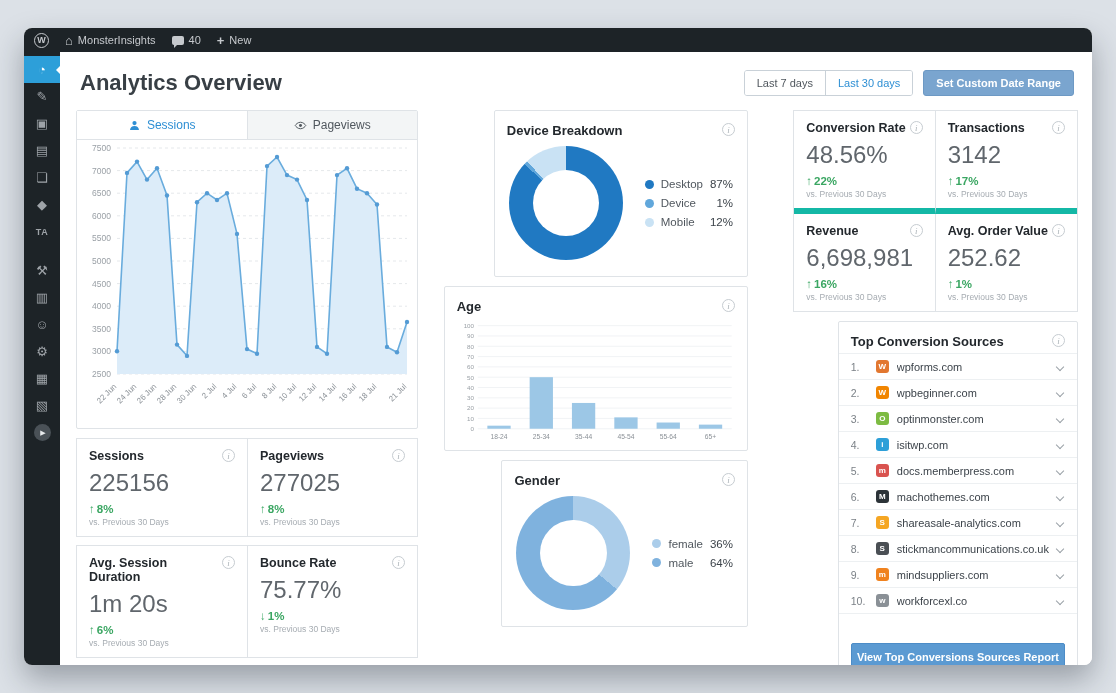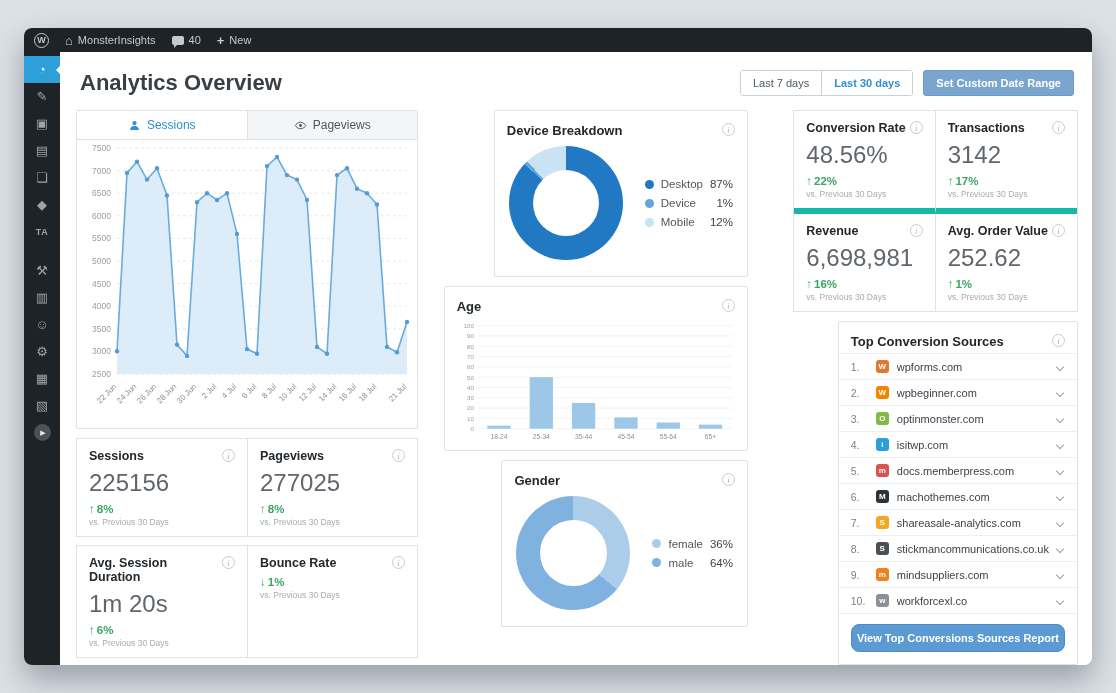--- a/index.html
+++ b/index.html
@@ -34,21 +34,21 @@
   .s-item.play .glyph { width:17px; height:17px; background:#4a5157; color:#e8eaec; border-radius:50%;
                         font-size:7px; display:flex; align-items:center; justify-content:center; padding-left:2px; }
 
   .content { flex:1; padding:12px 14px 6px 16px; background:#fff; overflow:hidden; }
   .page-head { display:flex; align-items:center; justify-content:space-between; margin:6px 4px 14px 4px; }
   h1.title { font-size:22px; color:#383f45; margin:0; font-weight:bold; }
   .controls { display:flex; align-items:center; gap:10px; }
   .range-group { display:flex; border:1px solid #c9d1d8; border-radius:3px; overflow:hidden; background:#fff; }
   .range-btn { background:#fff; border:none; padding:6px 12px; font-size:11px; color:#50575e; font-family:inherit; cursor:pointer; }
   .range-btn + .range-btn { border-left:1px solid #c9d1d8; }
-  .range-btn.active { color:#2e8fd4; font-weight:bold; }
+  .range-btn.active { color:#2e8fd4; font-weight:normal; }
   .custom-btn { background:#7aa5cf; border:1px solid #6d99c4; color:#fff; font-weight:bold; font-size:11px;
                 padding:6px 12px; border-radius:3px; font-family:inherit; cursor:pointer; }
 
   .grid { display:grid; grid-template-columns:342px 310px 1fr; gap:16px 20px; align-items:start; }
   .col { display:flex; flex-direction:column; gap:9px; min-width:0;align-items:flex-end; }
 
   .card { background:#fff; border:1px solid #dfe3e7; border-radius:2px; }
   .card-head { display:flex; justify-content:space-between; align-items:flex-start; padding:12px 12px 4px; }
   .card-title { font-size:13px; font-weight:bold; color:#23282d; }
   .info { width:13px; height:13px; border:1px solid #c6ccd1; border-radius:50%; color:#aeb5ba; font-size:9px;
@@ -96,21 +96,21 @@
   .src-row { display:flex; align-items:center; gap:8px; padding:0 12px; height:26px;
              border-top:1px solid #edf0f2; font-size:11px; color:#3c434a; cursor:pointer; }
   .src-rank { width:17px; color:#7b8187; font-size:10.5px; flex:0 0 auto; }
   .favicon { width:13px; height:13px; border-radius:3px; color:#fff; font-size:8px; font-weight:bold;
              display:flex; align-items:center; justify-content:center; flex:0 0 auto; }
   .src-domain { flex:1; overflow:hidden; white-space:nowrap; text-overflow:ellipsis; }
   .chev { width:6px; height:6px; border-right:1.6px solid #9aa1a7; border-bottom:1.6px solid #9aa1a7;
           transform:rotate(45deg); margin-right:2px; flex:0 0 auto; }
   .src-footer { padding:10px 12px 12px; border-top:1px solid #edf0f2; }
   .report-btn { width:100%; background:#5b9ad2; border:1px solid #4c8cc7; color:#fff; font-weight:bold;
-                font-size:11px; padding:7px 0; border-radius:8px; font-family:inherit; cursor:pointer; }
+                font-size:11px; padding:7px 0; border-radius:2px; font-family:inherit; cursor:pointer;margin-top:19px; }
 </style>
 </head>
 <body>
 
 <div class="window">
 
   <div class="adminbar">
     <span class="ab-item">
       <span class="wp-logo">W</span>
     </span>
@@ -310,20 +310,21 @@
                   </div>
                 <div class="cell-value">1m 20s</div>
                 <div class="cell-delta"><span class="arr">↑</span><span>6%</span></div>
                 <div class="cell-compare">vs. Previous 30 Days</div>
               </div>
               <div class="stat-cell">
                 <div class="cell-head">
                     <span class="cell-label">Bounce Rate</span>
                     <span class="info">i</span>
                   </div>
+                <div class="cell-value">75.77%</div>
                 <div class="cell-delta"><span class="arr">↓</span><span>1%</span></div>
                 <div class="cell-compare">vs. Previous 30 Days</div>
               </div>
             </div>
           </div>
         </div>
 
         <div class="col">
           <div class="card">
             <div class="card-head">

